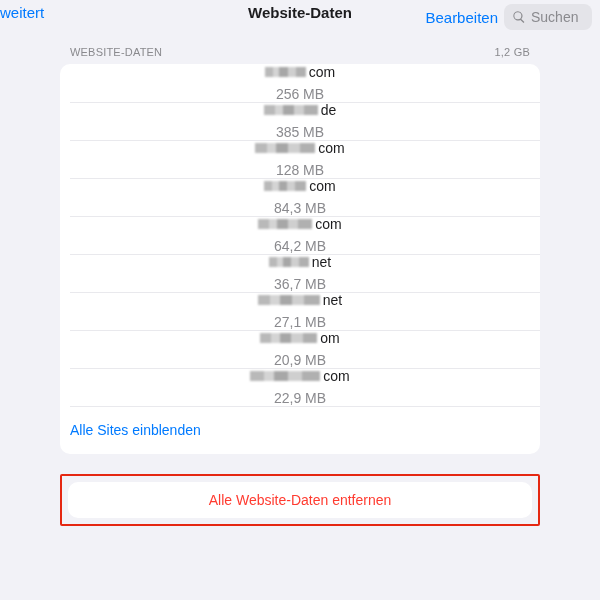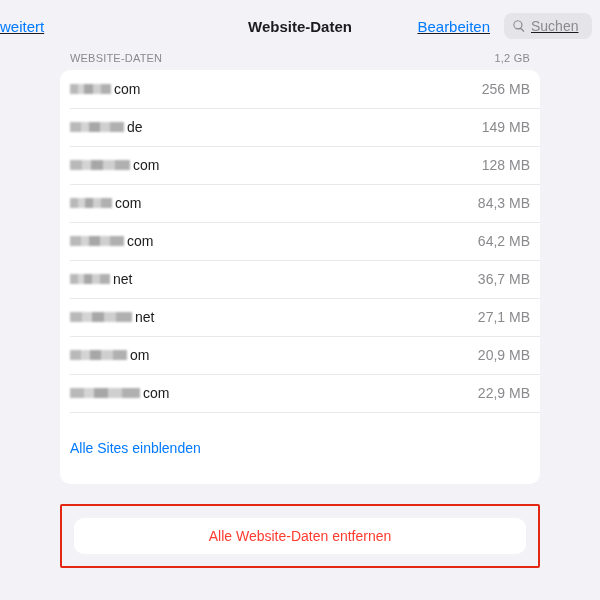--- a/index.html
+++ b/index.html
@@ -9,45 +9,44 @@
     height: 600px;
     background: #f2f2f7;
     font-family: -apple-system, "Helvetica Neue", Arial, sans-serif;
     font-size: 14px;
     color: #1c1c1e;
     overflow: hidden;
   }
   .nav {
     height: 32px;
     display: flex;
-    align-items: center;
-    padding: 10px 8px 0 0;
+    align-items: flex-start;
+    padding: 4px 8px 0 0;
     position: relative;
-    text-decoration: underline;
   }
   .nav-left {
     color: #007aff;
     font-size: 15px;
     padding-left: 0;
     cursor: pointer;
   }
   .nav-title {
     position: absolute;
     left: 0;
     right: 0;
     text-align: center;
     font-weight: 600;
     font-size: 15px;
     pointer-events: none;
   }
   .nav-right {
     margin-left: auto;
     display: flex;
     align-items: center;
-    gap: 14px;
+    gap: 6px;
   }
   .edit-link {
     color: #007aff;
     font-size: 15px;
     cursor: pointer;
   }
   .search {
     background: #e4e4e9;
     border-radius: 8px;
     display: flex;
@@ -85,20 +84,21 @@
     border-radius: 10px;
     overflow: hidden;
   }
   .row {
     display: flex;
     justify-content: space-between;
     align-items: center;
     height: 38px;
     padding: 0 10px;
     position: relative;
+    flex-direction: column;
   }
   .row + .row::before {
     content: "";
     position: absolute;
     top: 0;
     left: 10px;
     right: 0;
     height: 1px;
     background: #e9e9ed;
   }
@@ -117,38 +117,38 @@
   .size {
     color: #8a8a8e;
     font-size: 14px;
   }
   .show-all {
     color: #007aff;
     font-size: 14px;
     height: 40px;
     display: flex;
     align-items: center;
-    padding: 16px 10px;
+    padding: 4px 10px;
     cursor: pointer;
     position: relative;
   }
   .show-all::before {
     content: "";
     position: absolute;
     top: 0;
     left: 10px;
     right: 0;
     height: 1px;
     background: #e9e9ed;
   }
 
   .remove-wrap {
     margin-top: 20px;
     border: 2px solid #e52711;
-    padding: 12px;
+    padding: 6px;
     border-radius: 2px;
   }
   .remove-btn {
     background: #ffffff;
     border-radius: 10px;
     height: 36px;
     display: flex;
     align-items: center;
     justify-content: center;
     color: #ff3b30;
@@ -185,21 +185,21 @@
           <span class="blur" style="width: 41px;"></span>
           <span>com</span>
         </div>
         <div class="size">256 MB</div>
       </div>
       <div class="row">
         <div class="domain">
           <span class="blur" style="width: 54px;"></span>
           <span>de</span>
         </div>
-        <div class="size">149 MB</div>
+        <div class="size">385 MB</div>
       </div>
       <div class="row">
         <div class="domain">
           <span class="blur" style="width: 60px;"></span>
           <span>com</span>
         </div>
         <div class="size">128 MB</div>
       </div>
       <div class="row">
         <div class="domain">

